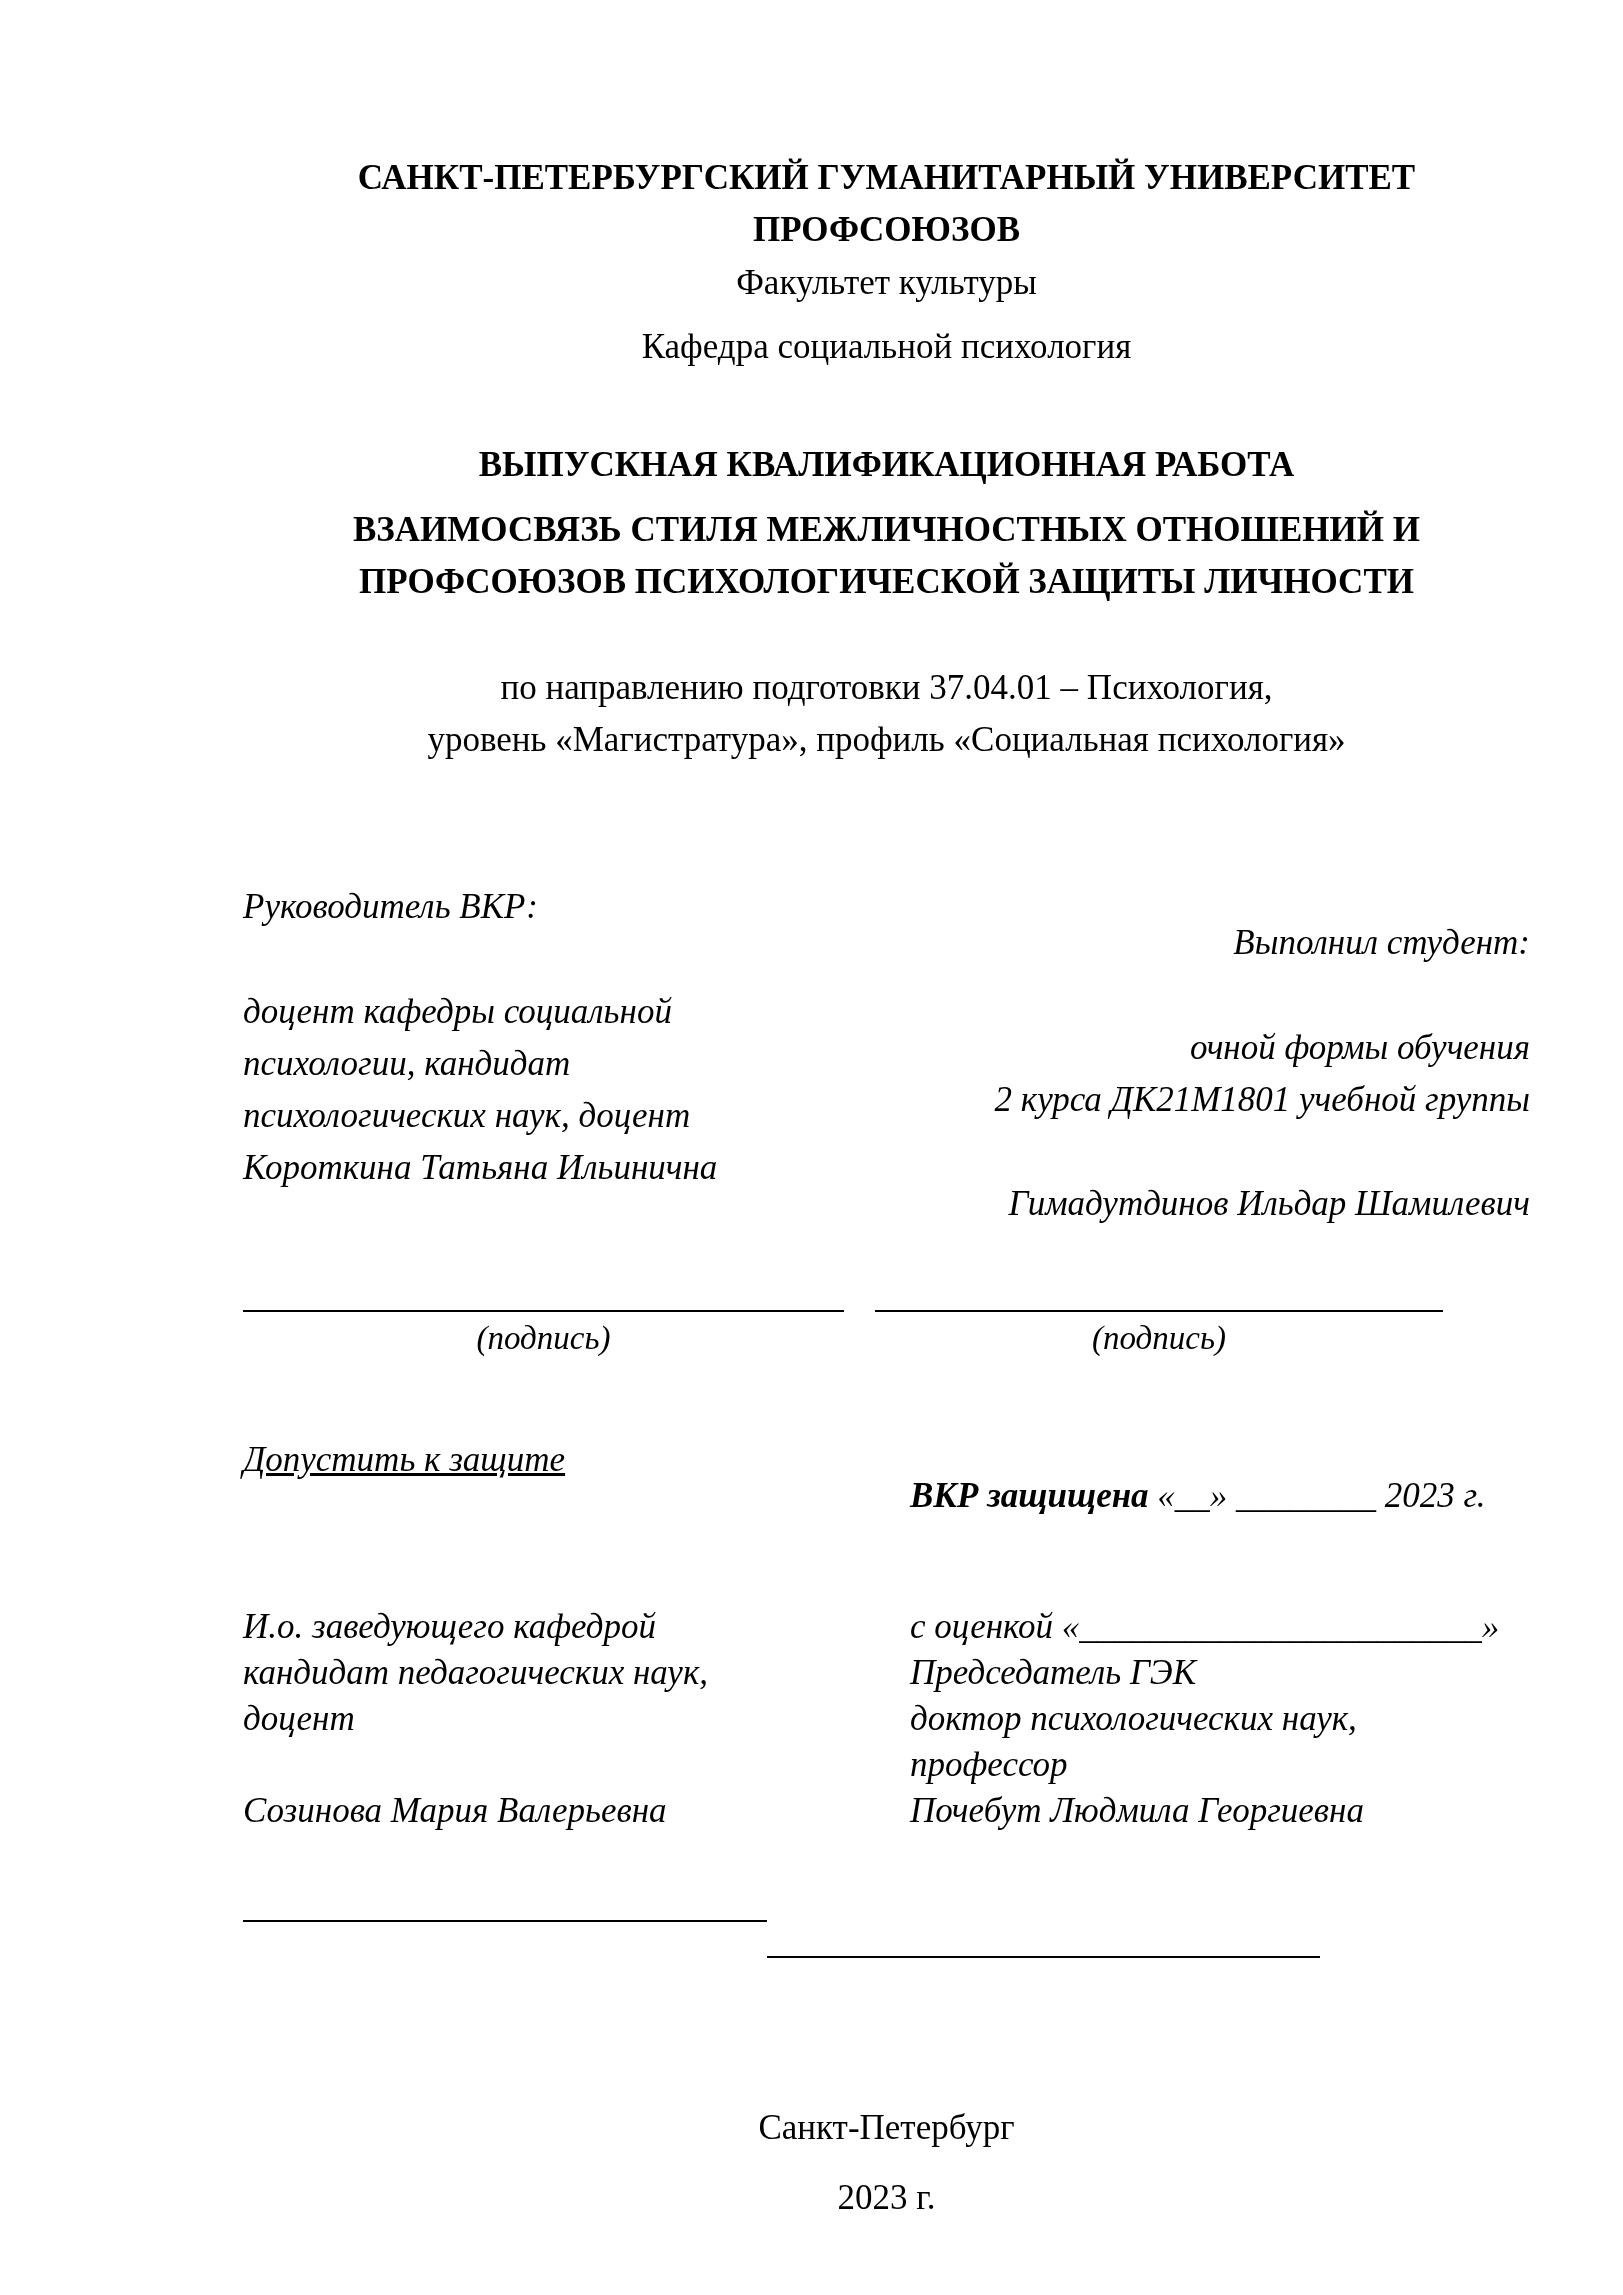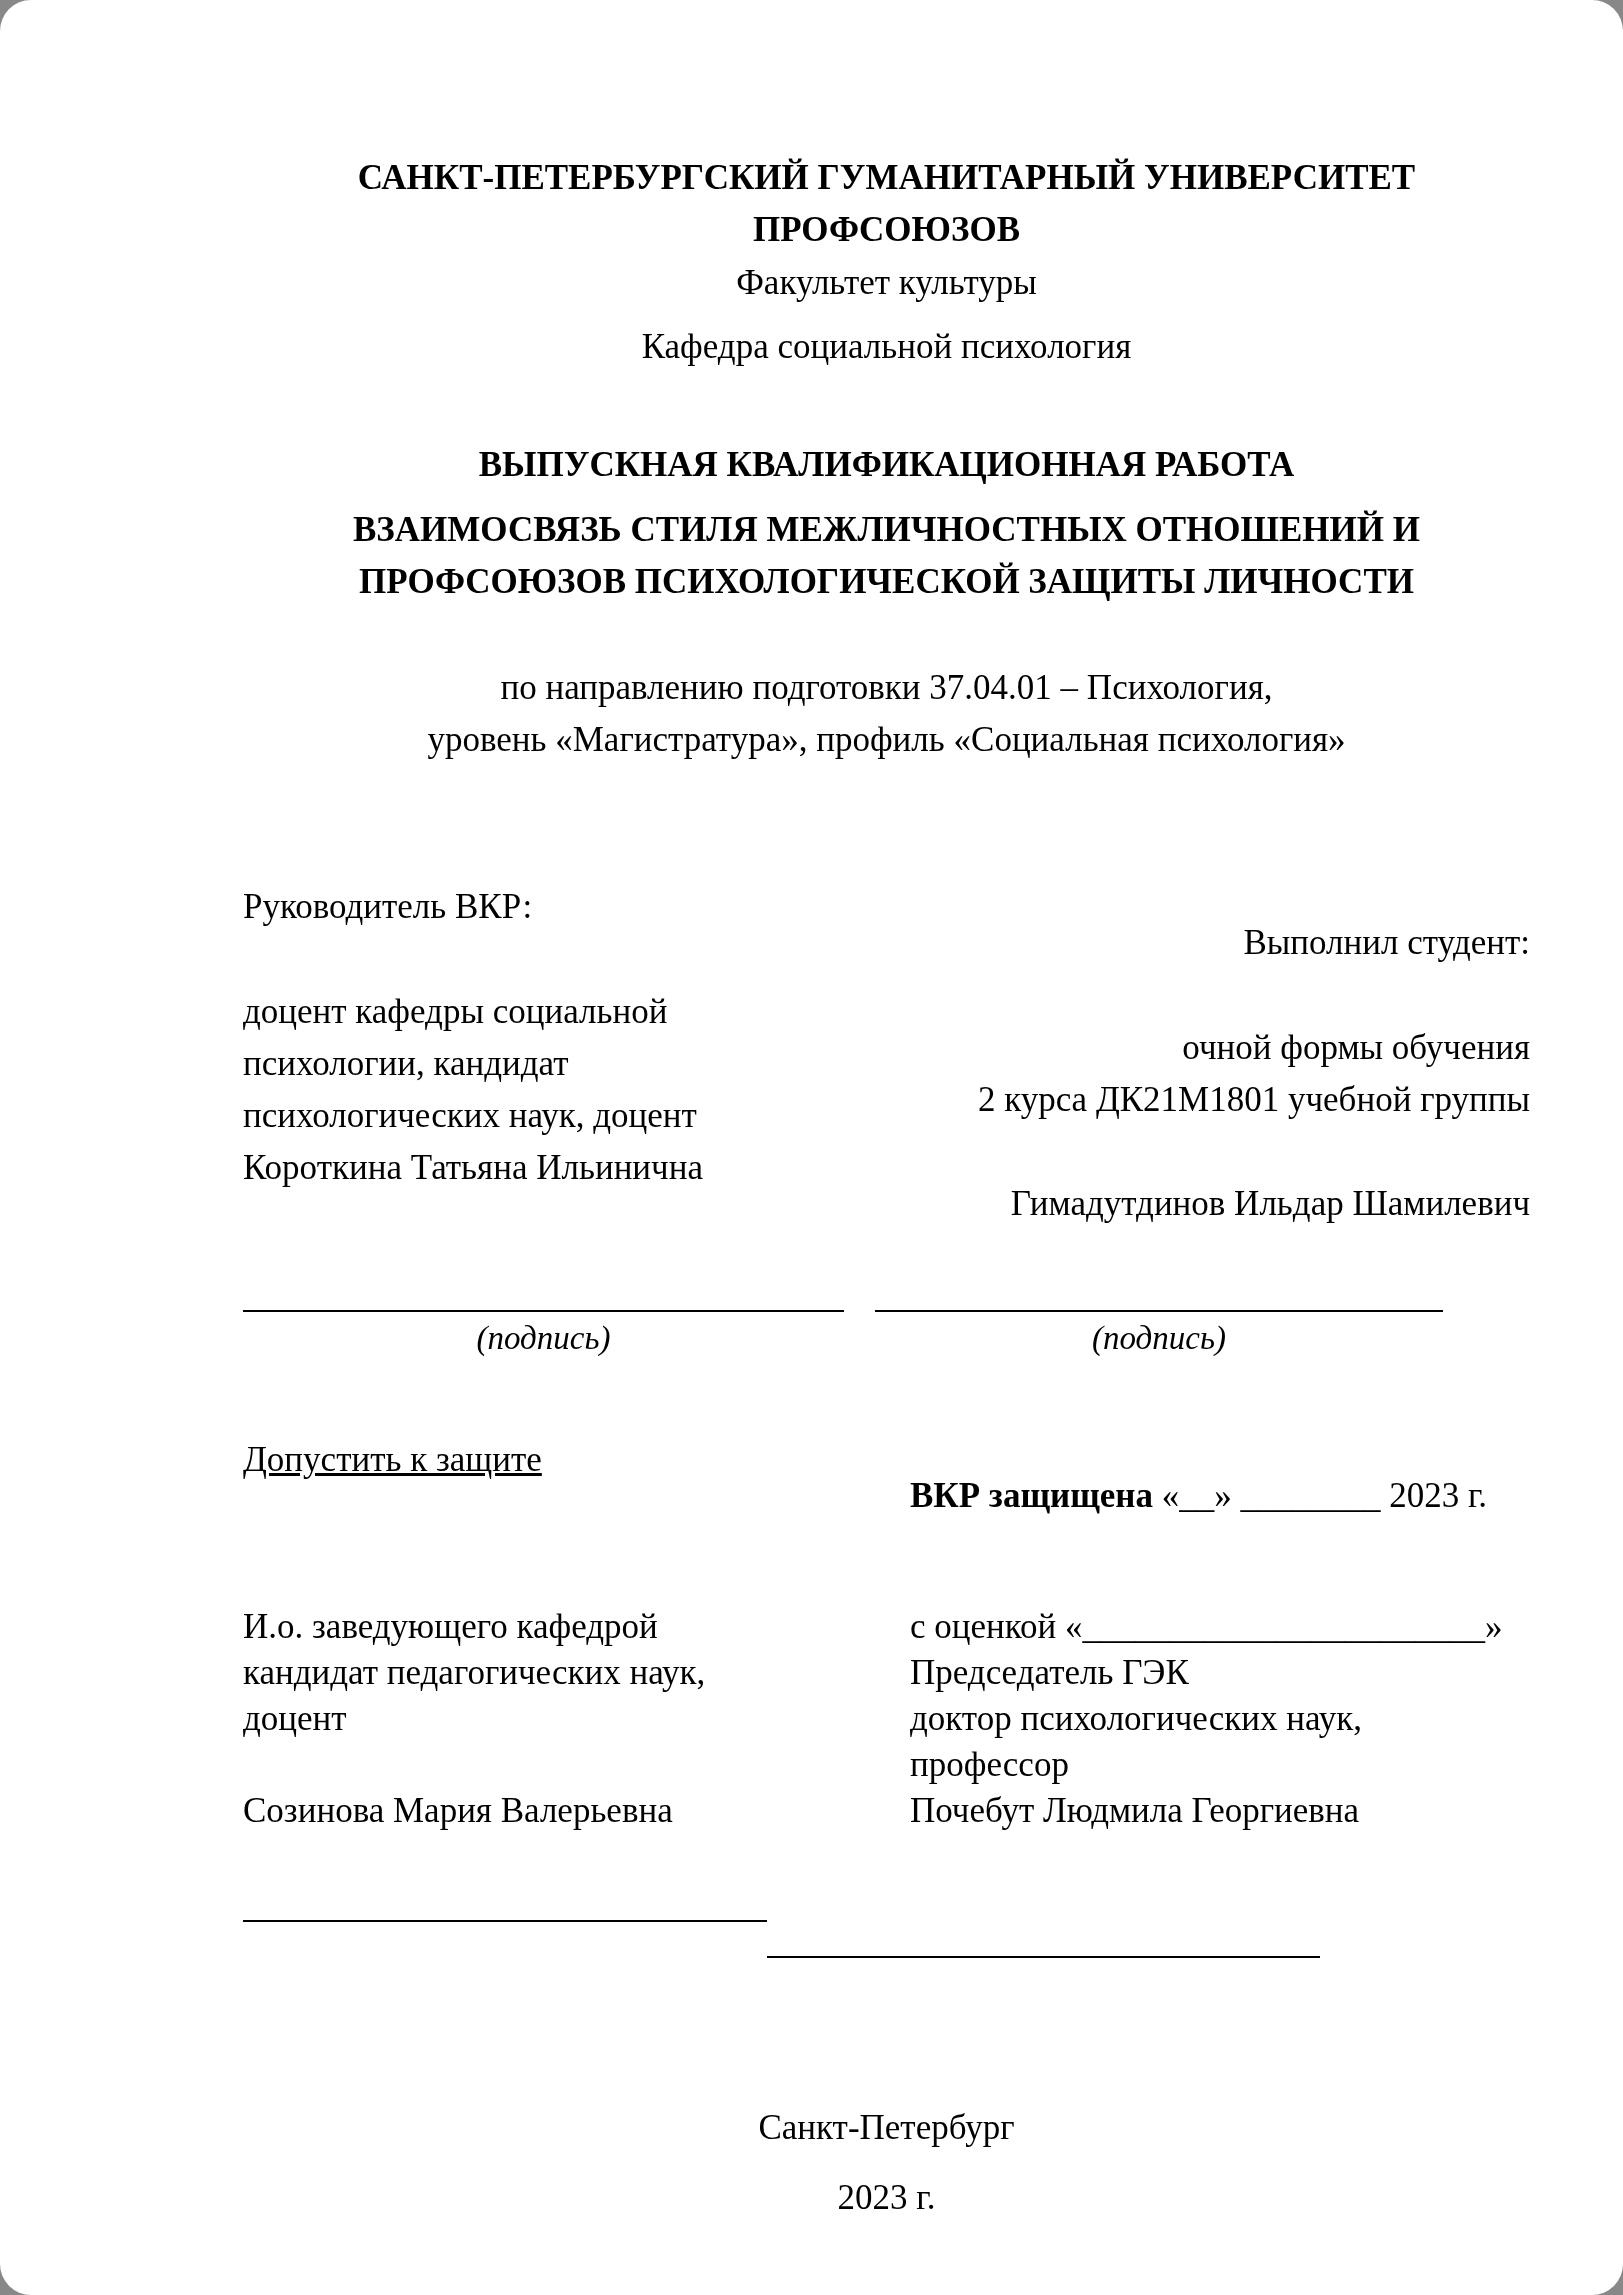--- a/index.html
+++ b/index.html
@@ -6,28 +6,27 @@
   .page {
     position:relative;
     width:1623px; height:2295px;
     margin:0 auto;
     background:#ffffff;
     box-sizing:border-box;
     padding:152px 93px 0 243px;
     font-family:"Liberation Serif", serif;
     font-size:35px;
     color:#000;
-    border-radius:31px;
   }
   .ln { line-height:52px; min-height:52px; white-space:nowrap; }
   .center { text-align:center; }
   .b { font-weight:bold; }
   .hdr { font-size:35px; }
   .u { text-decoration:underline; }
-  .row { display:flex; }
+  .row { display:flex;font-style:italic; }
   .colL { width:667px; flex:none; }
   .colR { flex:1; min-width:0;margin-top:36px; }
   .alignR { text-align:right; }
 
   .block-faculty   { margin-top:0.8px; }
   .block-dept      { margin-top:12.6px; }
   .block-worktype  { margin-top:66px; }
   .block-title     { margin-top:12.6px; }
   .block-program   { margin-top:54px; }
   .block-labels    { margin-top:115px; }

